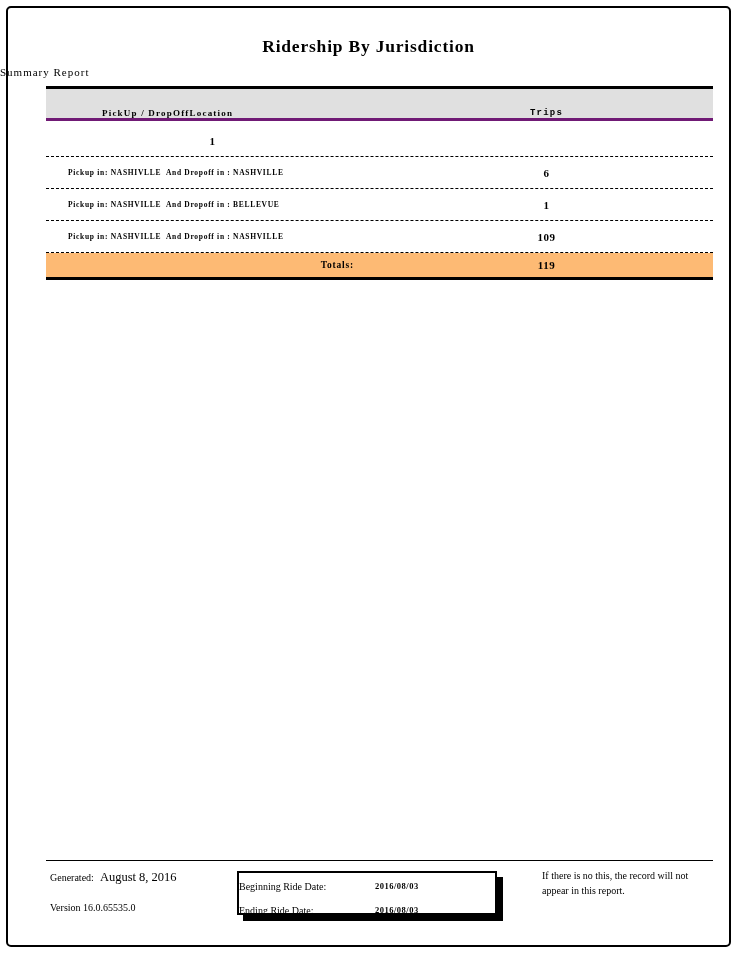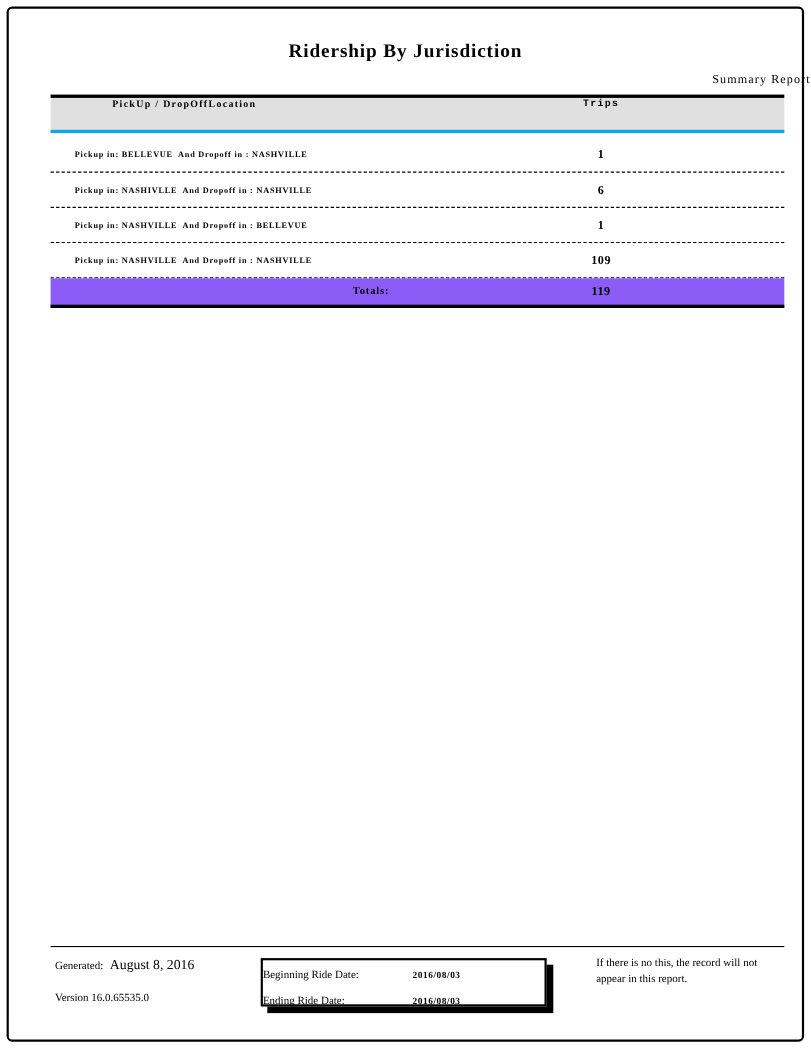--- a/index.html
+++ b/index.html
@@ -2,32 +2,32 @@
 <html><head>
 <meta charset="utf-8">
 <style>
   html,body{margin:0;padding:0;background:#fff;}
   .page{position:relative;width:737px;height:953px;background:#fff;overflow:hidden;
         font-family:"Liberation Serif","DejaVu Serif",serif;color:#000;}
   .page-border{position:absolute;left:6px;top:6px;right:6px;bottom:6px;
         border:2px solid #000;border-radius:5px;pointer-events:none;}
   .title{position:absolute;left:0;top:36px;width:100%;text-align:center;
         font-size:17.5px;font-weight:bold;letter-spacing:.8px;}
-  .subtitle{position:absolute;left:0;top:66px;width:100%;text-align:right;
+  .subtitle{position:absolute;left:0;top:66px;width:100%;text-align:left;
         font-size:11px;letter-spacing:1px;}
   .rtable{position:absolute;left:46px;top:86px;width:667px;}
-  .thead{display:flex;align-items:flex-start;height:29px;background:#e0e0e0;
-        border-top:3px solid #000;border-bottom:3px solid #0ea5e9;}
+  .thead{display:flex;align-items:flex-end;height:29px;background:#e0e0e0;
+        border-top:3px solid #000;border-bottom:3px solid #701a75;}
   .th-loc{flex:1;padding-left:56px;font-size:9px;font-weight:bold;letter-spacing:1.2px;}
   .th-trips{width:333px;text-align:center;font-size:9px;font-weight:bold;letter-spacing:1.2px;font-family:Liberation Mono, monospace;}
   .rows{padding-top:4px;}
   .row{display:flex;align-items:center;height:31px;border-bottom:1px dashed #000;}
   .cell-loc{flex:1;padding-left:22px;font-size:7.5px;font-weight:bold;letter-spacing:.7px;white-space:pre;}
   .cell-trips{width:333px;text-align:center;font-size:11px;font-weight:bold;letter-spacing:.5px;}
-  .totals{display:flex;align-items:center;height:24px;background:#8b5cf6;border-bottom:3px solid #000;}
+  .totals{display:flex;align-items:center;height:24px;background:#fdba74;border-bottom:3px solid #000;}
   .totals-label{width:334px;box-sizing:border-box;text-align:right;padding-right:26px;
         font-size:9.5px;font-weight:bold;letter-spacing:.8px;}
   .totals-value{width:333px;text-align:center;font-size:11px;font-weight:bold;letter-spacing:.5px;}
   .footer-line{position:absolute;left:46px;top:860px;width:667px;border-top:1px solid #000;}
   .generated{position:absolute;left:50px;top:870px;font-size:10px;}
   .generated .gen-value{font-size:12.5px;margin-left:6px;}
   .version{position:absolute;left:50px;top:902px;font-size:10px;}
   .date-box{position:absolute;left:237px;top:871px;width:256px;height:40px;background:#fff;
         border:2px solid #000;box-shadow:6px 6px 0 0 #000;
         display:flex;flex-direction:column;justify-content:center;gap:3px;}
@@ -46,21 +46,20 @@
   <div class="title">Ridership By Jurisdiction</div>
   <div class="subtitle">Summary Report</div>
 
   <div class="rtable">
     <div class="thead">
       <div class="th-loc">PickUp / DropOffLocation</div>
       <div class="th-trips">Trips</div>
     </div>
     <div class="rows">
       <div class="row">
-        <div class="cell-loc">Pickup in: BELLEVUE  And Dropoff in : NASHVILLE</div>
         <div class="cell-trips">1</div>
       </div>
       <div class="row">
         <div class="cell-loc">Pickup in: NASHIVLLE  And Dropoff in : NASHVILLE</div>
         <div class="cell-trips">6</div>
       </div>
       <div class="row">
         <div class="cell-loc">Pickup in: NASHVILLE  And Dropoff in : BELLEVUE</div>
         <div class="cell-trips">1</div>
       </div>

